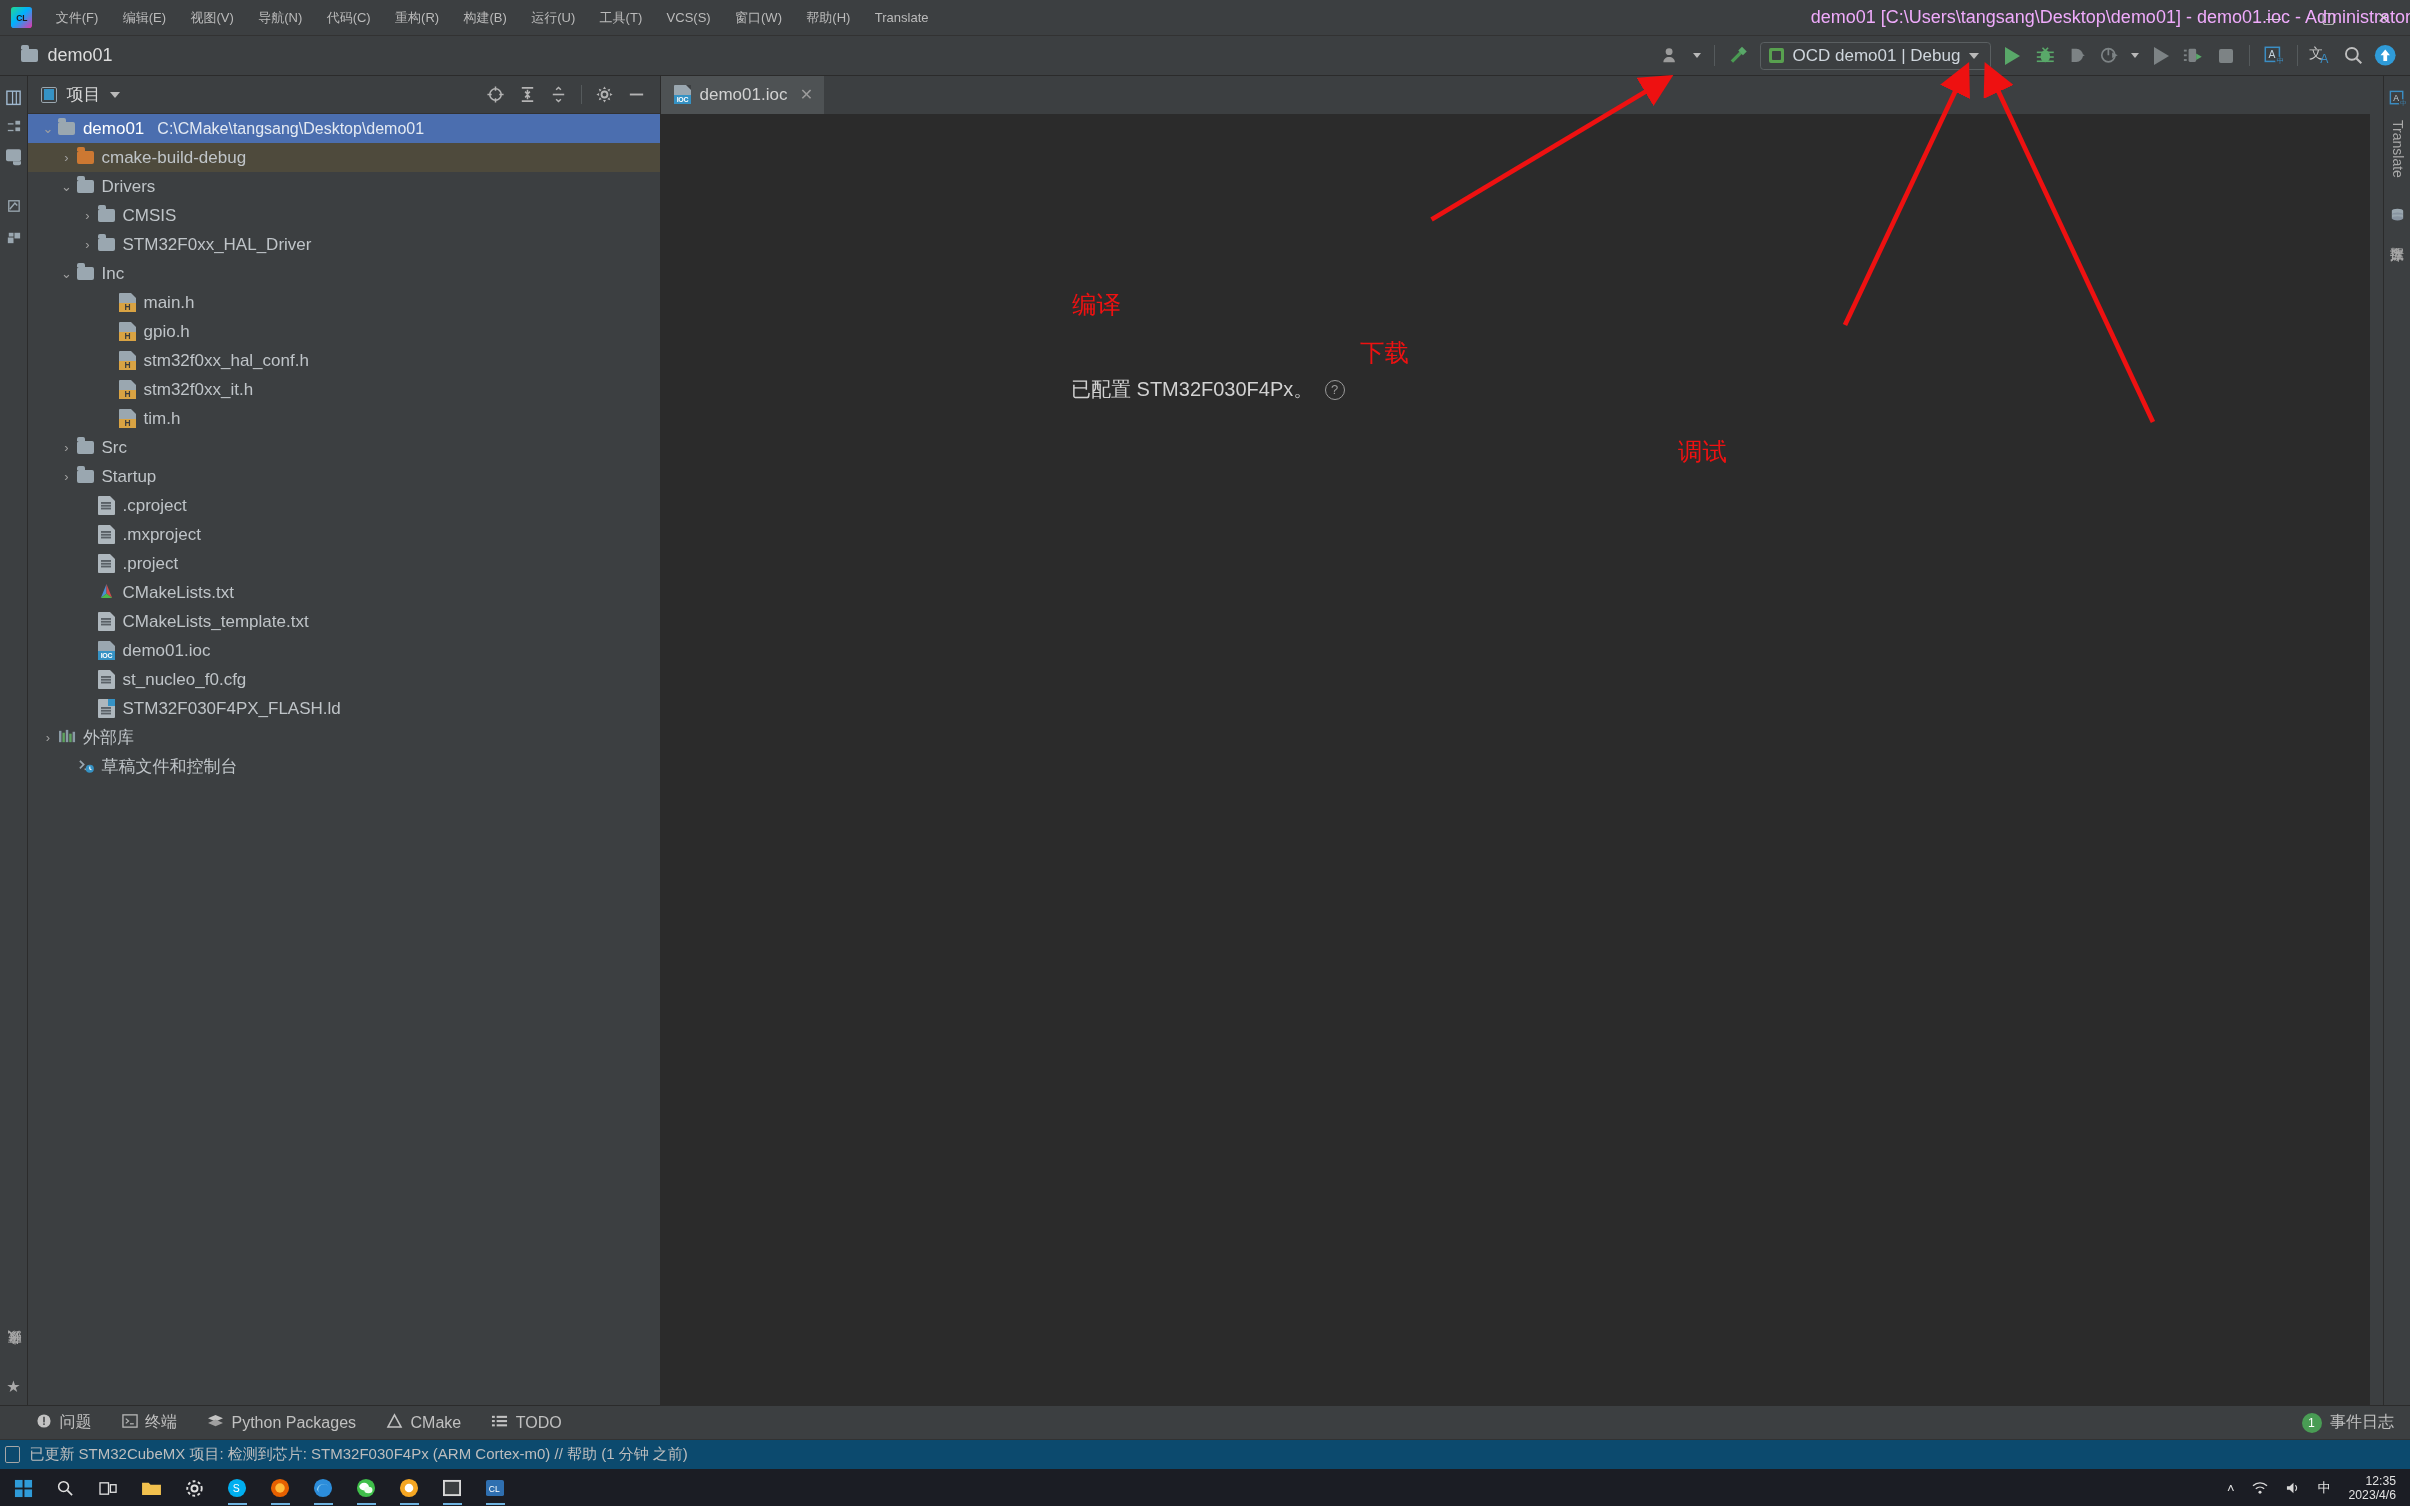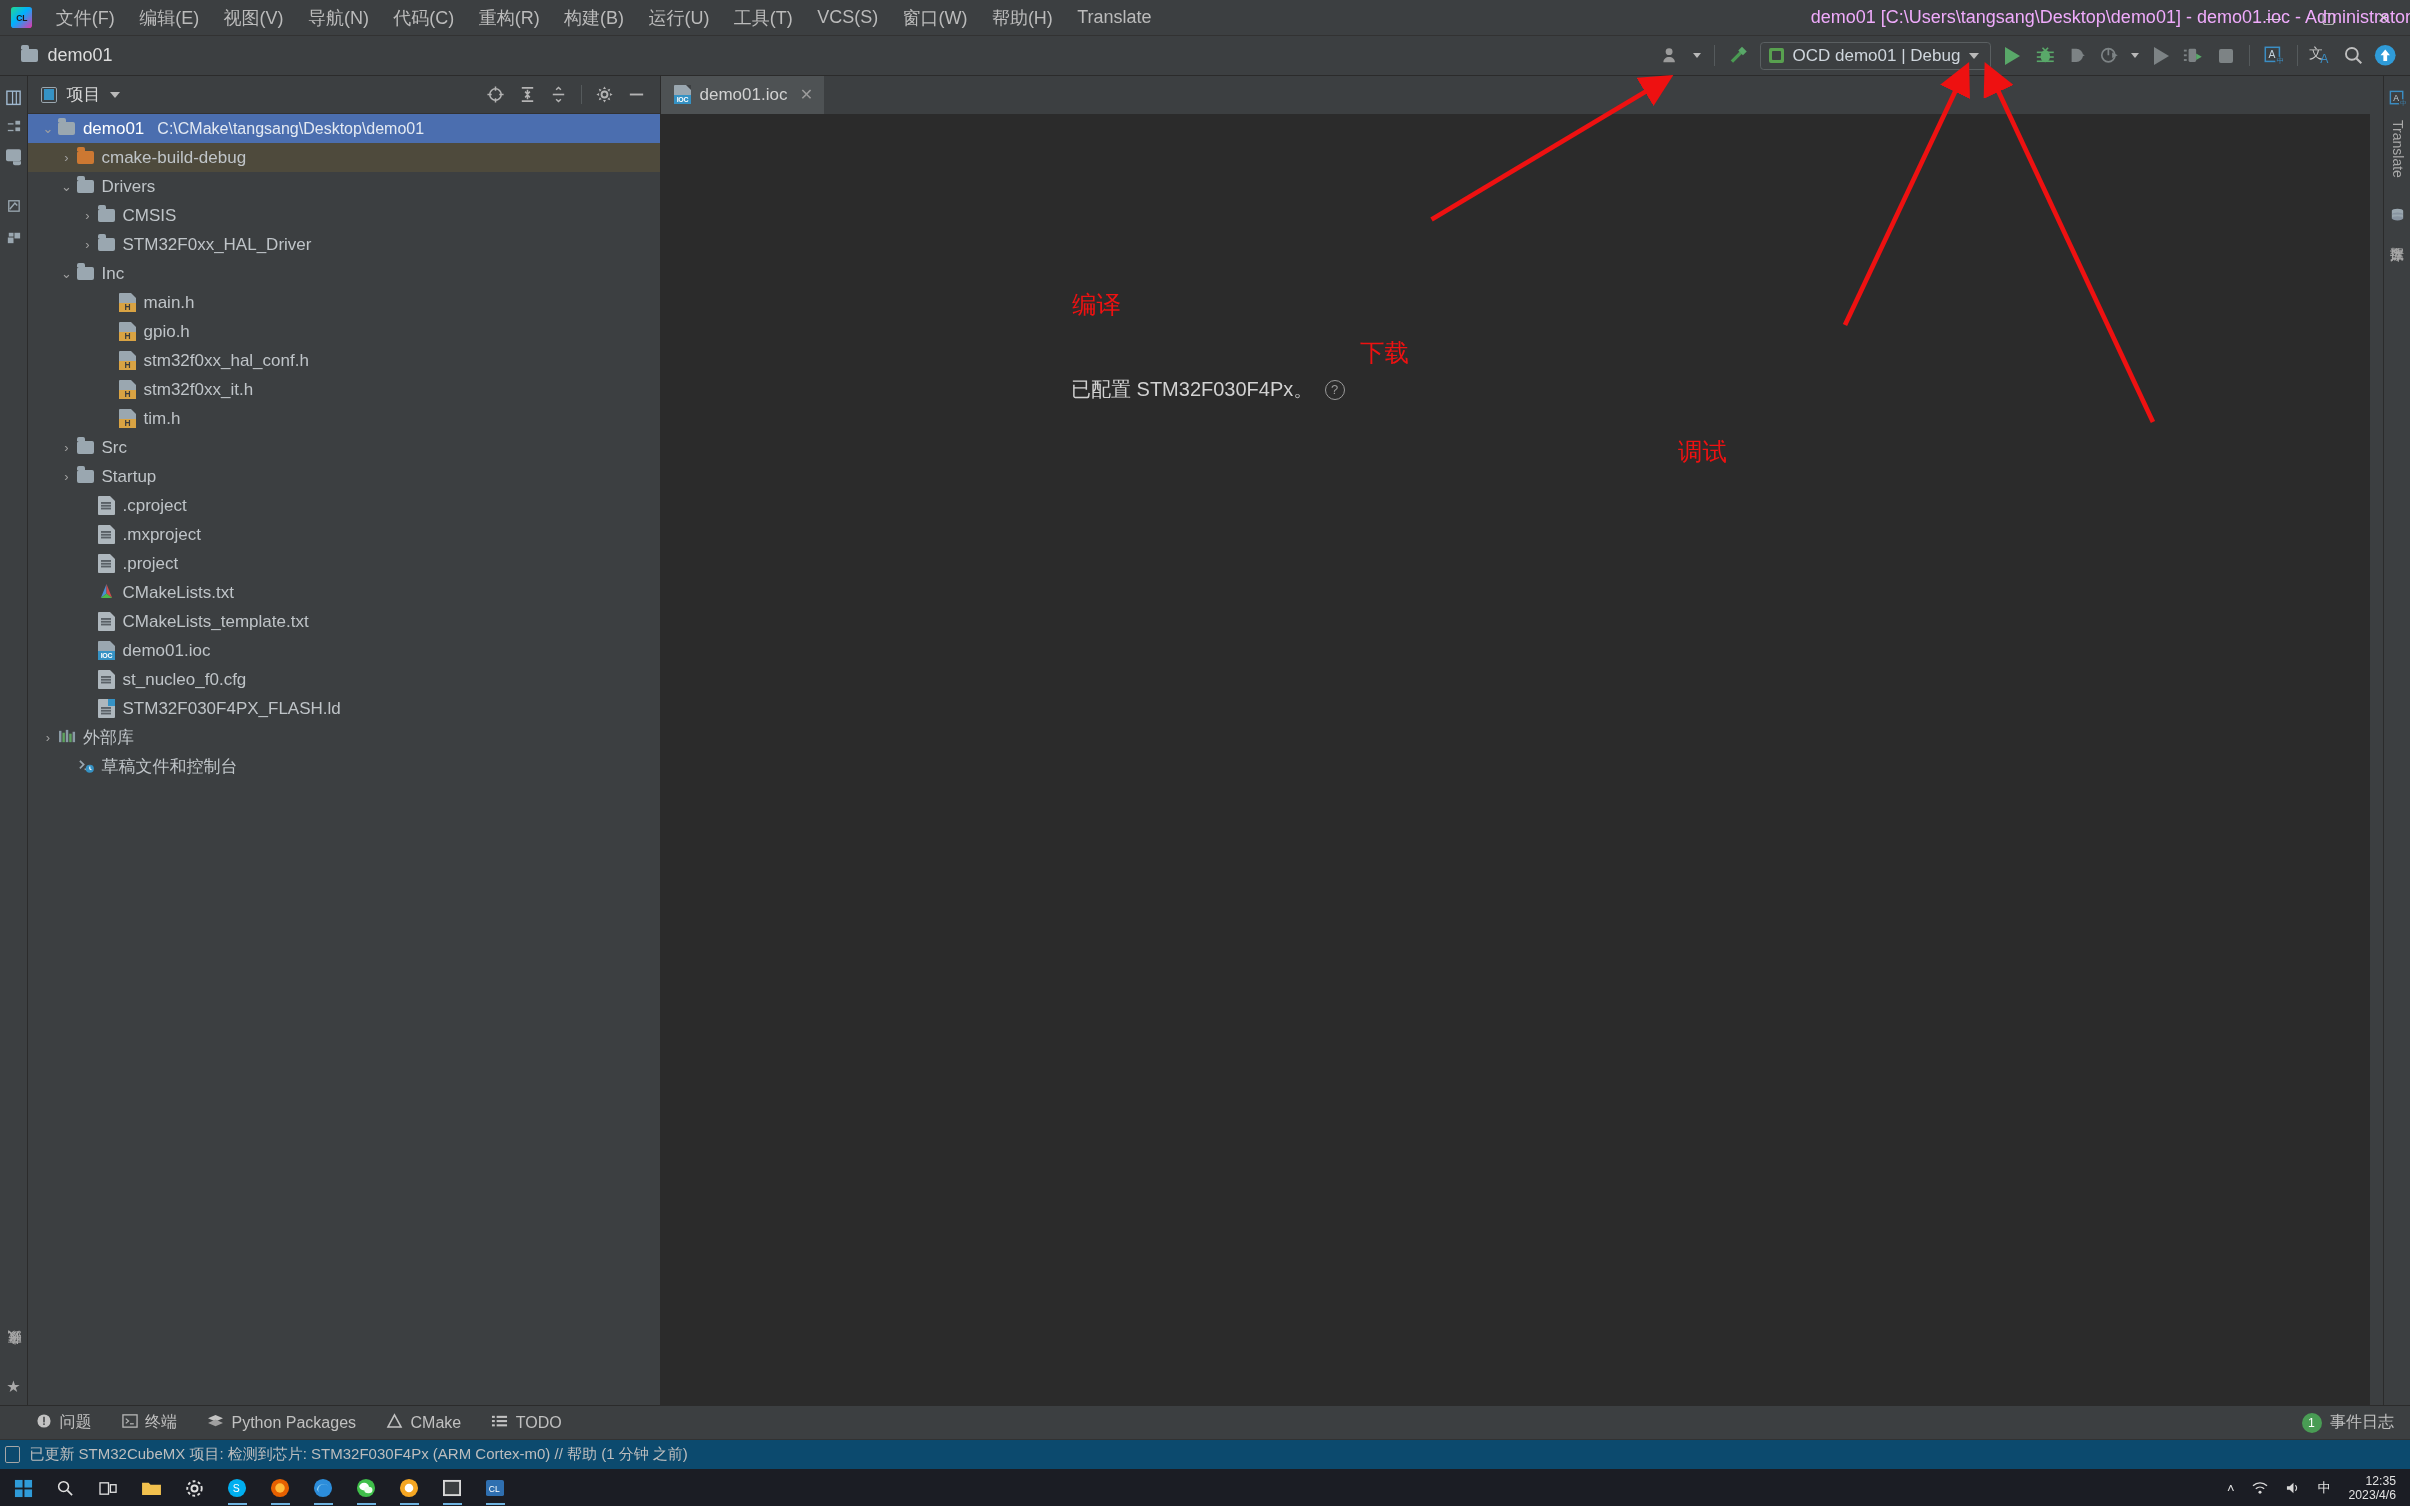--- a/index.html
+++ b/index.html
@@ -18,21 +18,21 @@
     position: relative; flex: none; border-bottom: 0.9px solid #323232;
   }
   .app-logo {
     width: 21px; height: 21px; margin-left: 11.3px; margin-right: 11.3px;
     position: relative; flex: none; border-radius: 2.8px;
     background: linear-gradient(135deg,#22d88f 0%, #00b0ff 45%, #e535ab 100%);
     display:flex;align-items:center;justify-content:center;
     font-size: 8.5px; color:#1b1b1b; font-weight:bold;
   }
   .menu-item {
-    font-size: 18px; color: #bbbbbb; padding: 2.8px 12.2px; cursor: default; white-space: nowrap; text-align: center;
+    font-size: 13px; color: #bbbbbb; padding: 2.8px 12.2px; cursor: default; white-space: nowrap; text-align: center;
   }
   .win-title {
     position: absolute; left: 0; right: 0; text-align: right;
     font-size: 18px; color: #f0abfc; pointer-events: none;
   }
   .win-btns { margin-left: auto; display: flex; align-items: center; height: 100%; }
   .win-btn {
     width: 55px; height: 36px; display: flex; align-items: center; justify-content: center;
     color: #cfcfcf; font-size: 15px;
   }

